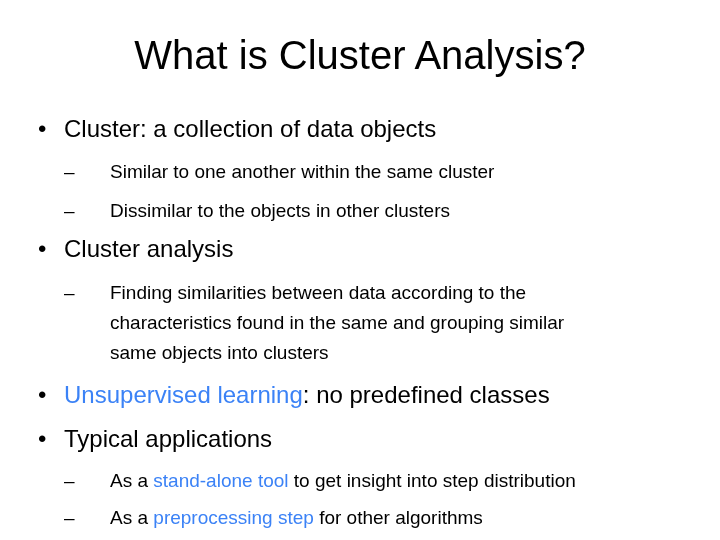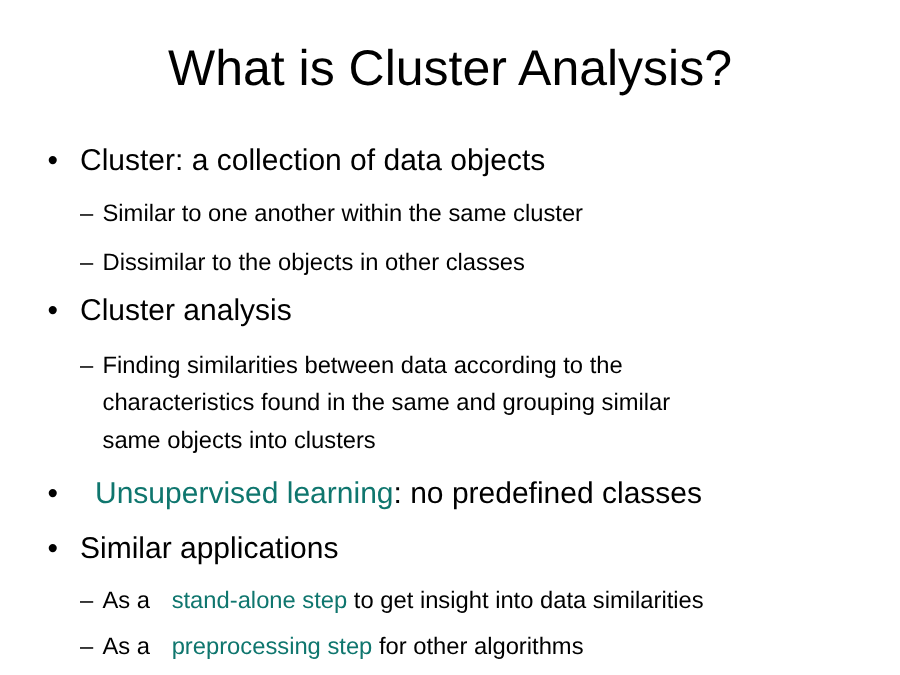--- a/index.html
+++ b/index.html
@@ -4,39 +4,39 @@
 <style>
   html, body { margin:0; padding:0; }
   body { width:720px; height:540px; background:#ffffff; position:relative; overflow:hidden;
          font-family:"Liberation Sans", sans-serif; color:#000; }
   .title { position:absolute; top:30px; left:0; width:720px; text-align:center; font-size:40px; line-height:50px; }
   .l1 { position:absolute; left:38px; font-size:24px; line-height:30px; white-space:nowrap; }
   .l1 .b { position:absolute; left:0; }
   .l1 .t { position:absolute; left:26px;text-align:center; }
   .l2 { position:absolute; left:64px; font-size:19px; line-height:23px; white-space:nowrap; }
   .l2 .d { position:absolute; left:0; }
-  .l2 .t { position:absolute; left:18px; }
-  .hl { color:#0f766e;margin-left:12px; }
+  .l2 .t { position:absolute; left:46px; }
+  .hl { color:#3b82f6; }
 </style>
 </head>
 <body>
 
 <div class="title">What is Cluster Analysis?</div>
 
 <div class="l1" style="top:114px">
   <span class="b">•</span>
   <span class="t">Cluster: a collection of data objects</span>
 </div>
 <div class="l2" style="top:160px">
   <span class="d">–</span>
   <span class="t">Similar to one another within the same cluster</span>
 </div>
 <div class="l2" style="top:199px">
   <span class="d">–</span>
-  <span class="t">Dissimilar to the objects in other classes</span>
+  <span class="t">Dissimilar to the objects in other clusters</span>
 </div>
 
 <div class="l1" style="top:234px">
   <span class="b">•</span>
   <span class="t">Cluster analysis</span>
 </div>
 <div class="l2" style="top:281px">
   <span class="d">–</span>
   <span class="t">Finding similarities between data according to the</span>
 </div>
@@ -47,22 +47,22 @@
   <span class="t">same objects into clusters</span>
 </div>
 
 <div class="l1" style="top:380px">
   <span class="b">•</span>
   <span class="t"><span class="hl">Unsupervised learning</span><span>: no predefined classes</span></span>
 </div>
 
 <div class="l1" style="top:424px">
   <span class="b">•</span>
-  <span class="t">Similar applications</span>
+  <span class="t">Typical applications</span>
 </div>
 <div class="l2" style="top:469px">
   <span class="d">–</span>
-  <span class="t"><span>As a </span><span class="hl">stand-alone step</span><span> to get insight into data similarities</span></span>
+  <span class="t"><span>As a </span><span class="hl">stand-alone tool</span><span> to get insight into step distribution</span></span>
 </div>
 <div class="l2" style="top:506px">
   <span class="d">–</span>
   <span class="t"><span>As a </span><span class="hl">preprocessing step</span><span> for other algorithms</span></span>
 </div>
 
 </body></html>

